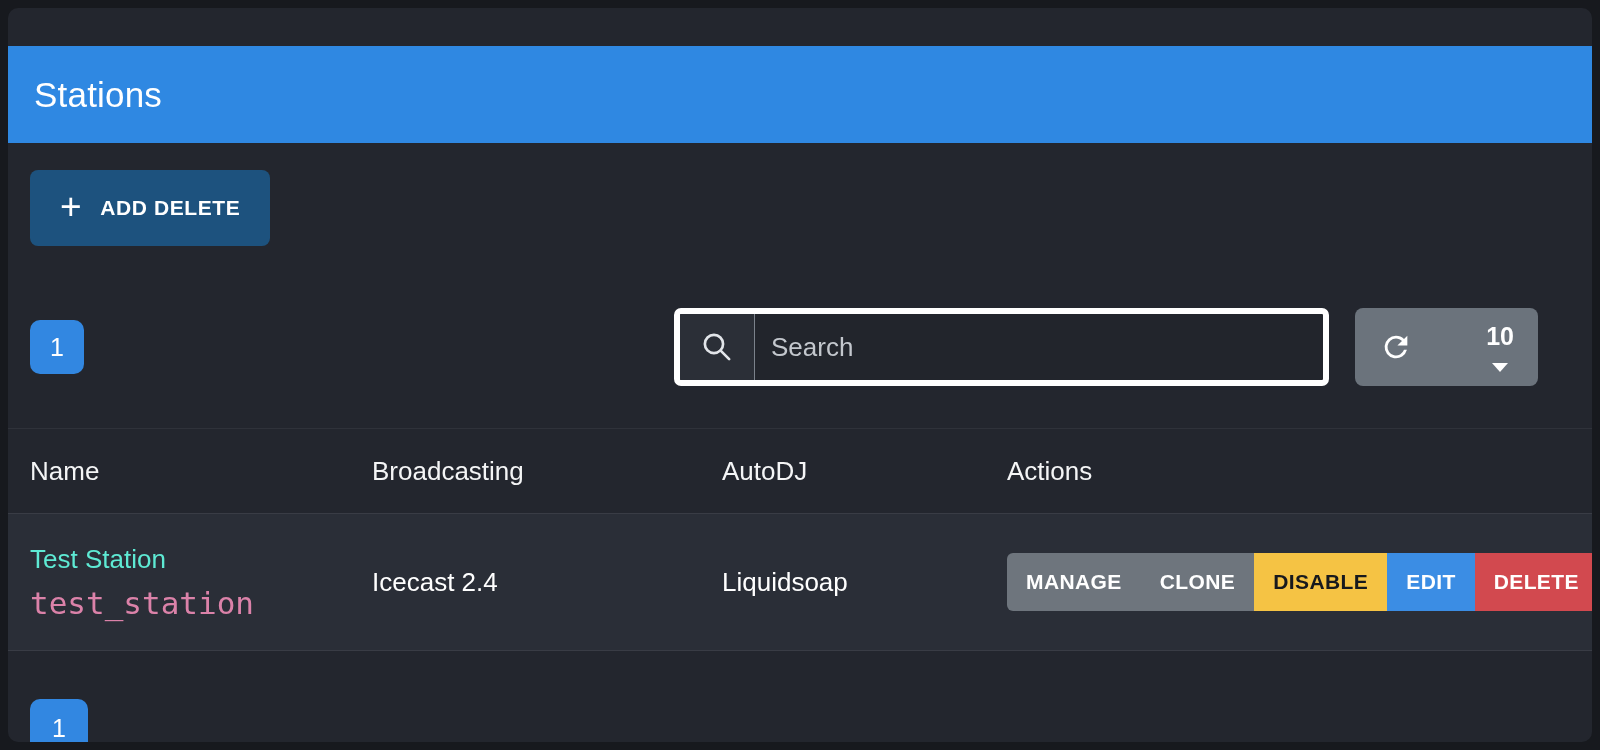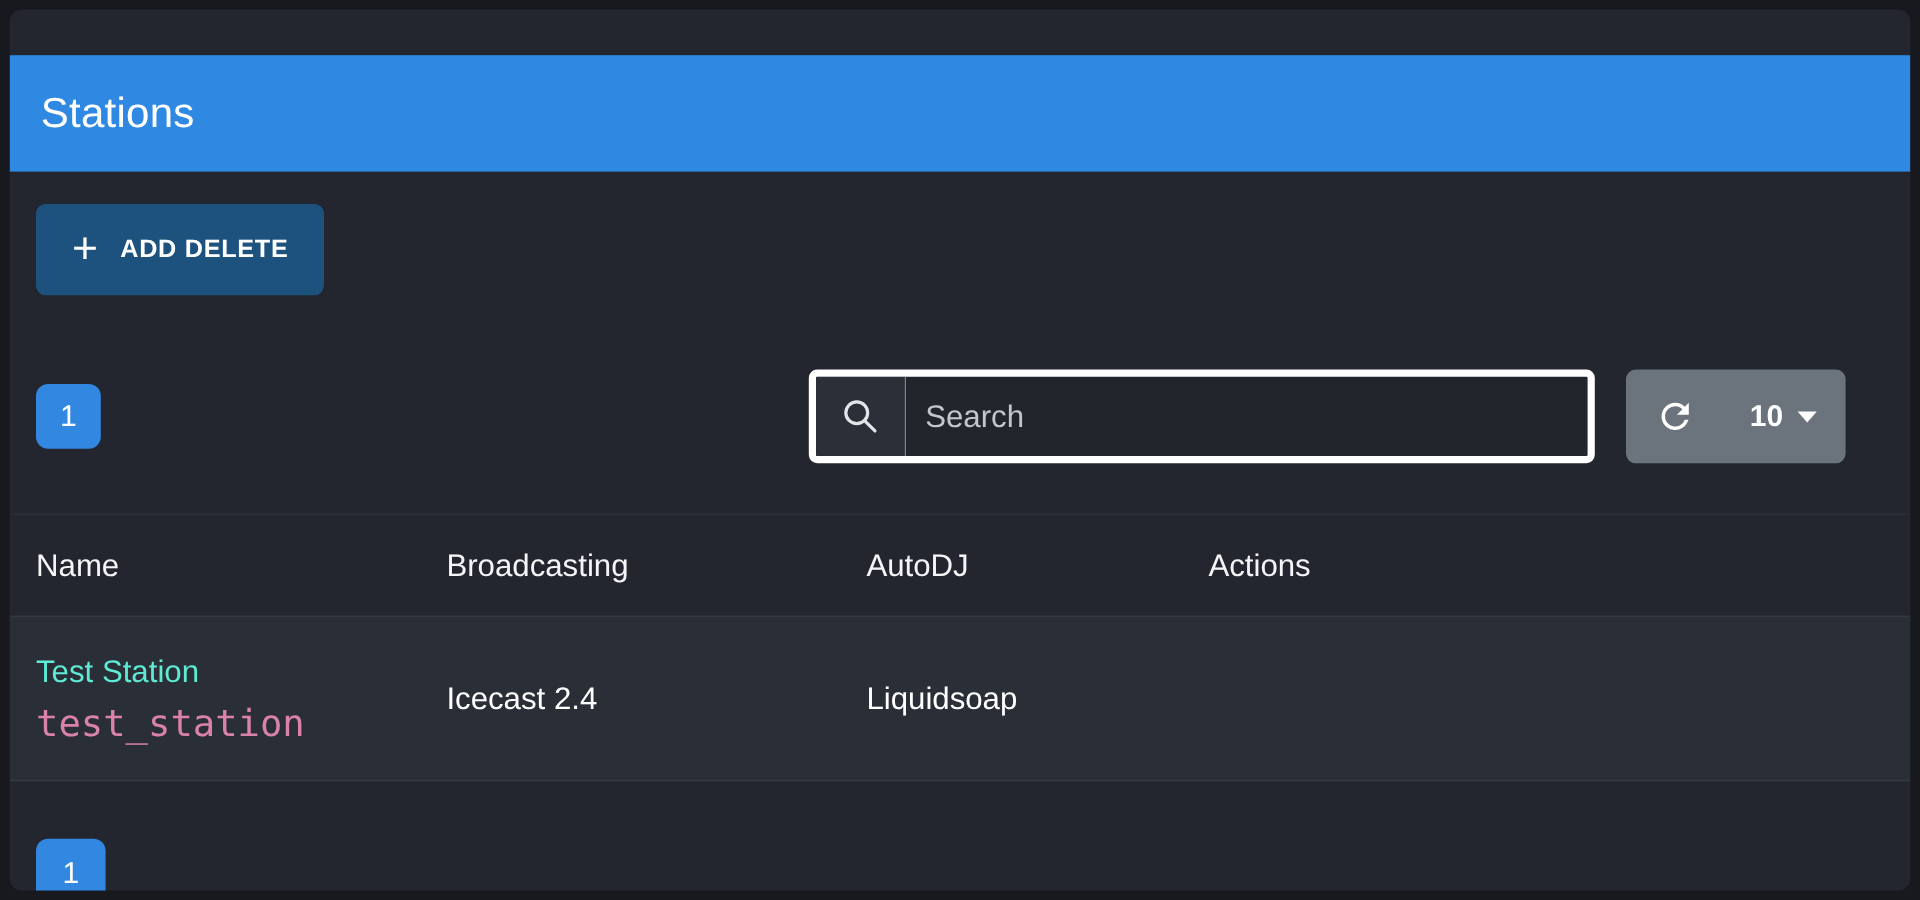--- a/index.html
+++ b/index.html
@@ -60,21 +60,21 @@
 
   .perpage-group {
     width:183px; height:78px; background:#6b737c; border-radius:8px;
     display:flex; align-items:center; justify-content:space-between;
     padding:0 24px;
   }
   .icon-btn { background:transparent; border:none; cursor:pointer; display:flex; align-items:center; padding:0; }
   .perpage-btn {
     background:transparent; border:none; cursor:pointer;
     display:flex; align-items:center; gap:12px;
-    color:#ffffff; font-size:25px; font-weight:600; font-family:"Liberation Sans", sans-serif;
+    color:#ffffff; font-size:25px; font-weight:600; font-family:"Liberation Sans", sans-serif;flex-direction:column;
   }
   .caret-down {
     width:0; height:0; border-left:8px solid transparent; border-right:8px solid transparent;
     border-top:9px solid #ffffff; display:inline-block;
   }
 
   .stations-table { margin-top:42px; width:100%; }
   .t-row {
     display:grid; grid-template-columns:342px 350px 285px 1fr;
     align-items:center; padding-left:22px;
@@ -160,20 +160,29 @@
       <div class="t-cell">Actions</div>
     </div>
 
     <div class="t-row t-data">
       <div class="t-cell">
         <div class="station-name">Test Station</div>
         <div class="station-code">test_station</div>
       </div>
       <div class="t-cell">Icecast 2.4</div>
       <div class="t-cell">Liquidsoap</div>
+      <div class="t-cell">
+        <div class="btn-group">
+          <button class="act-btn act-secondary">MANAGE</button>
+          <button class="act-btn act-secondary">CLONE</button>
+          <button class="act-btn act-warning">DISABLE</button>
+          <button class="act-btn act-primary">EDIT</button>
+          <button class="act-btn act-danger">DELETE</button>
+        </div>
+      </div>
     </div>
   </div>
 
   <div class="bottom-pagination">
     <button class="page-btn">1</button>
   </div>
 
 </div>
 
 </body></html>

